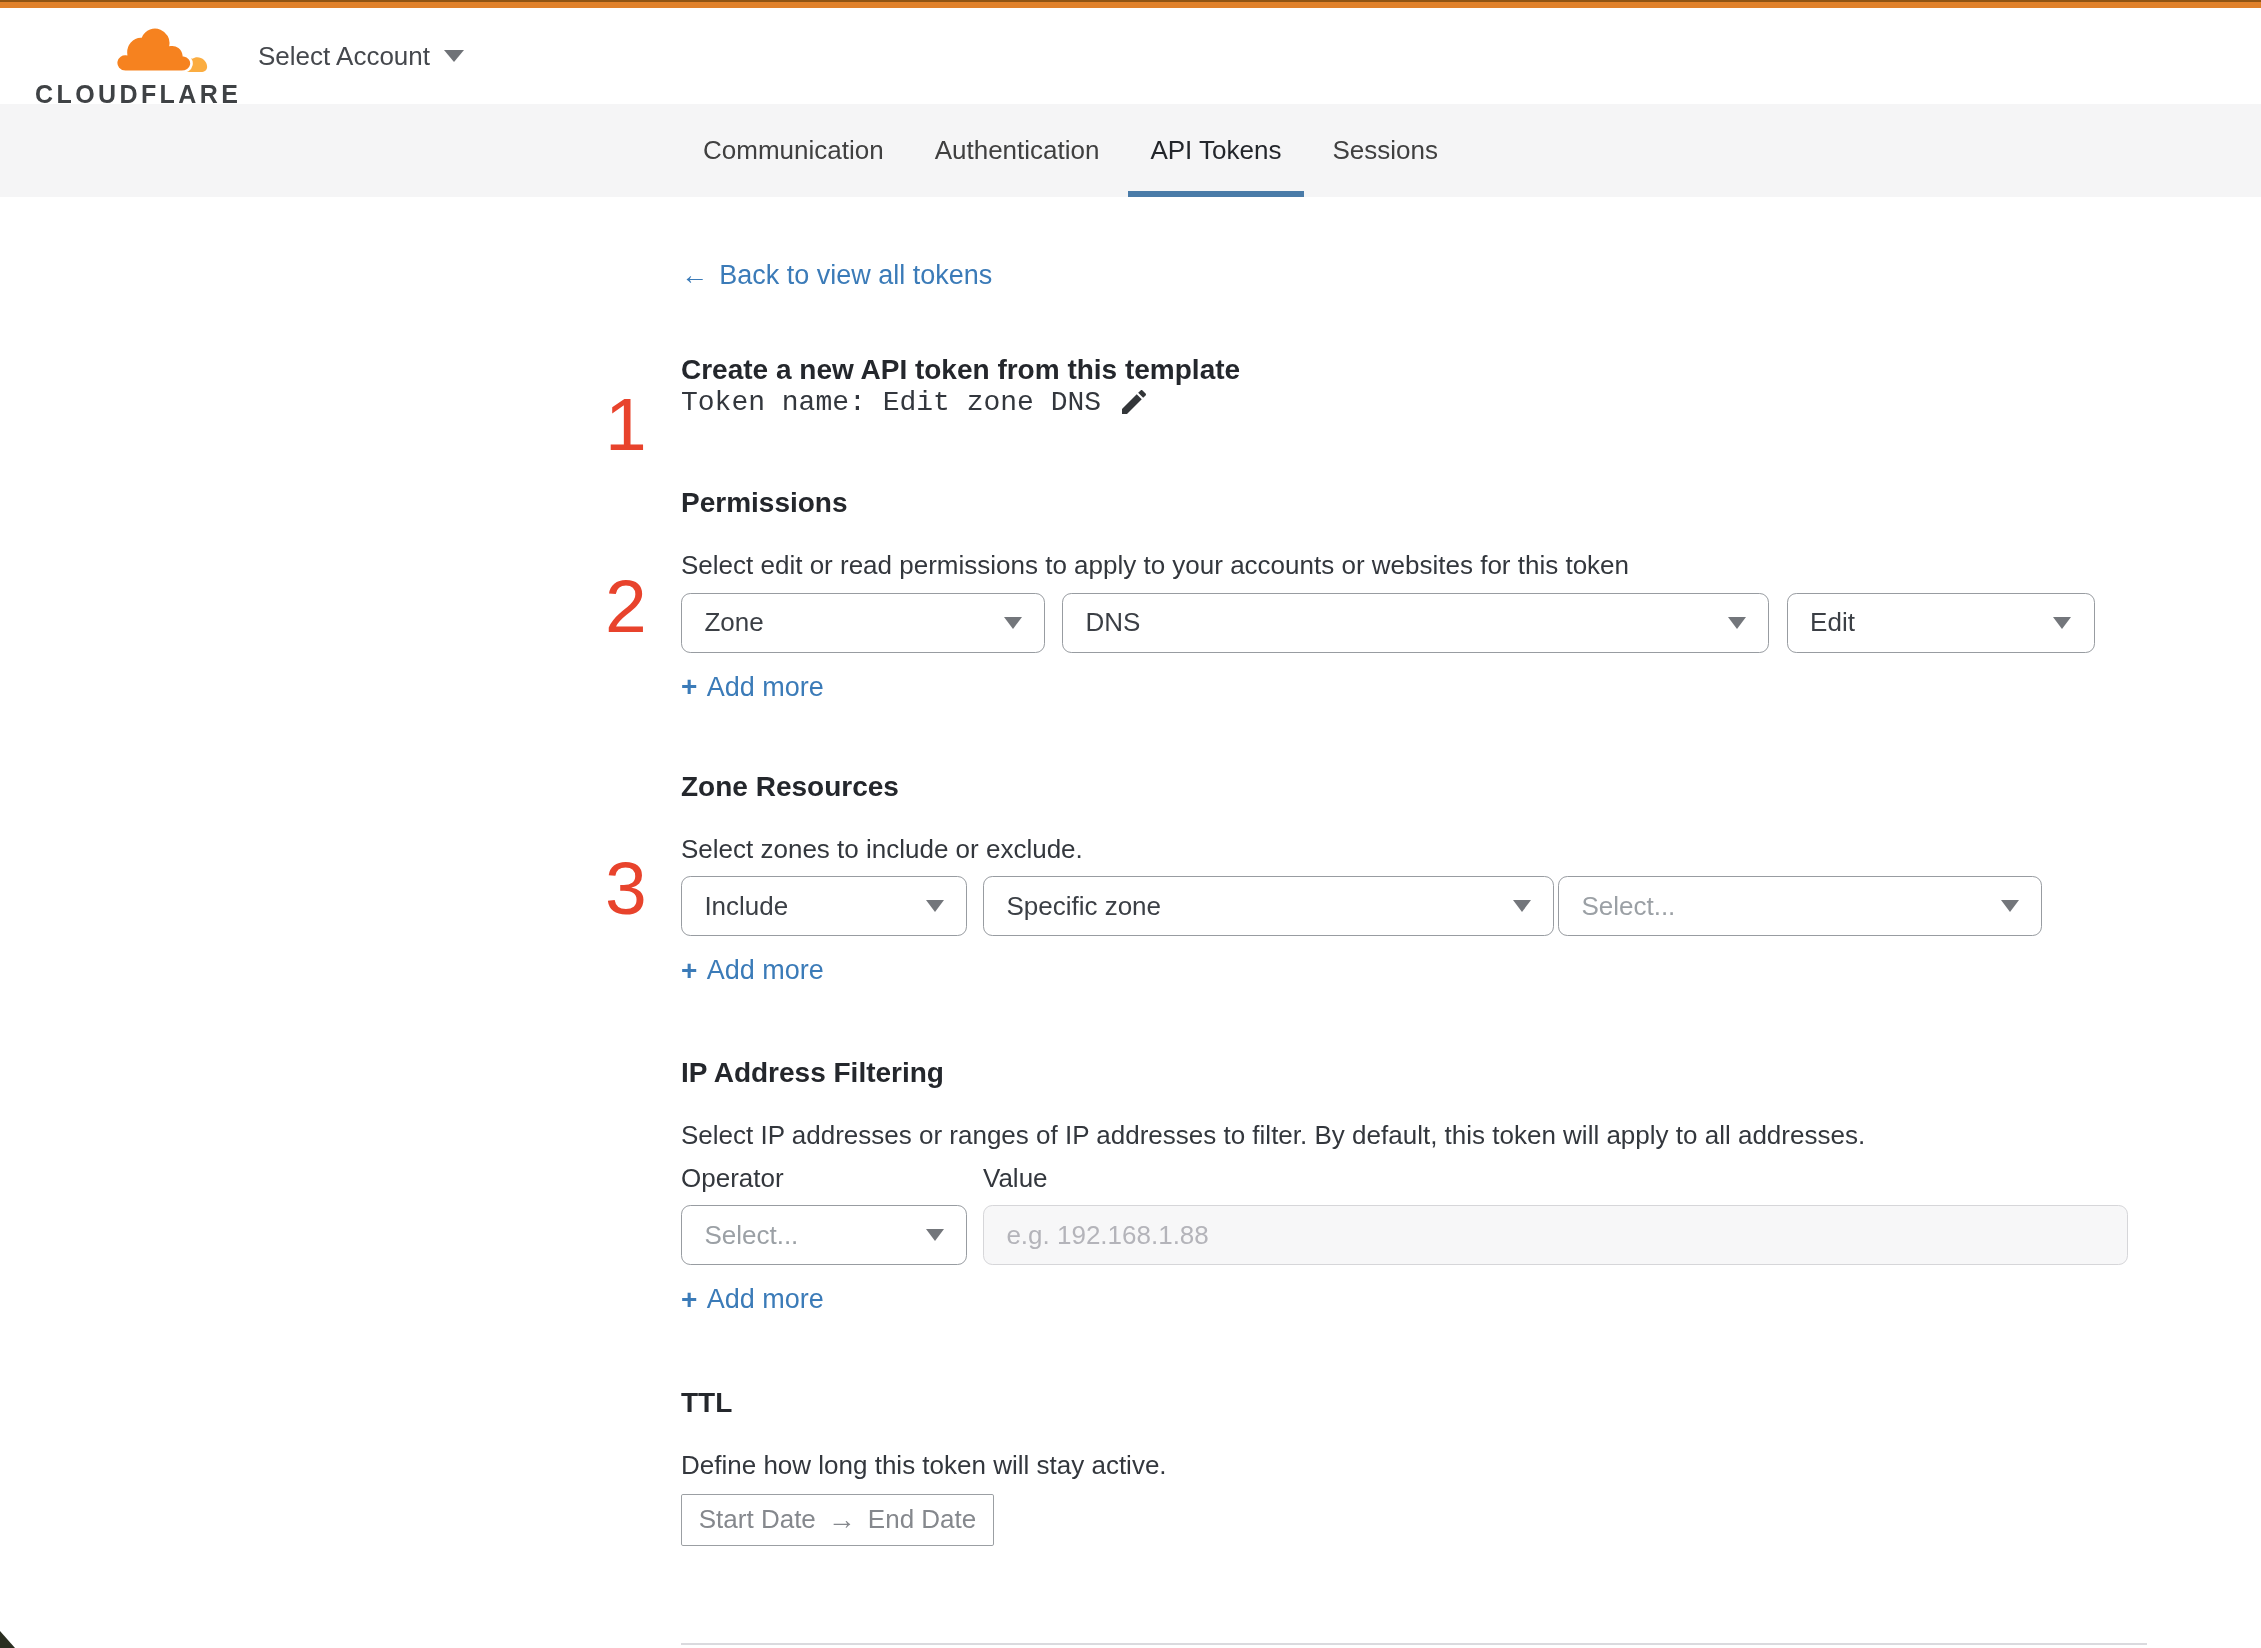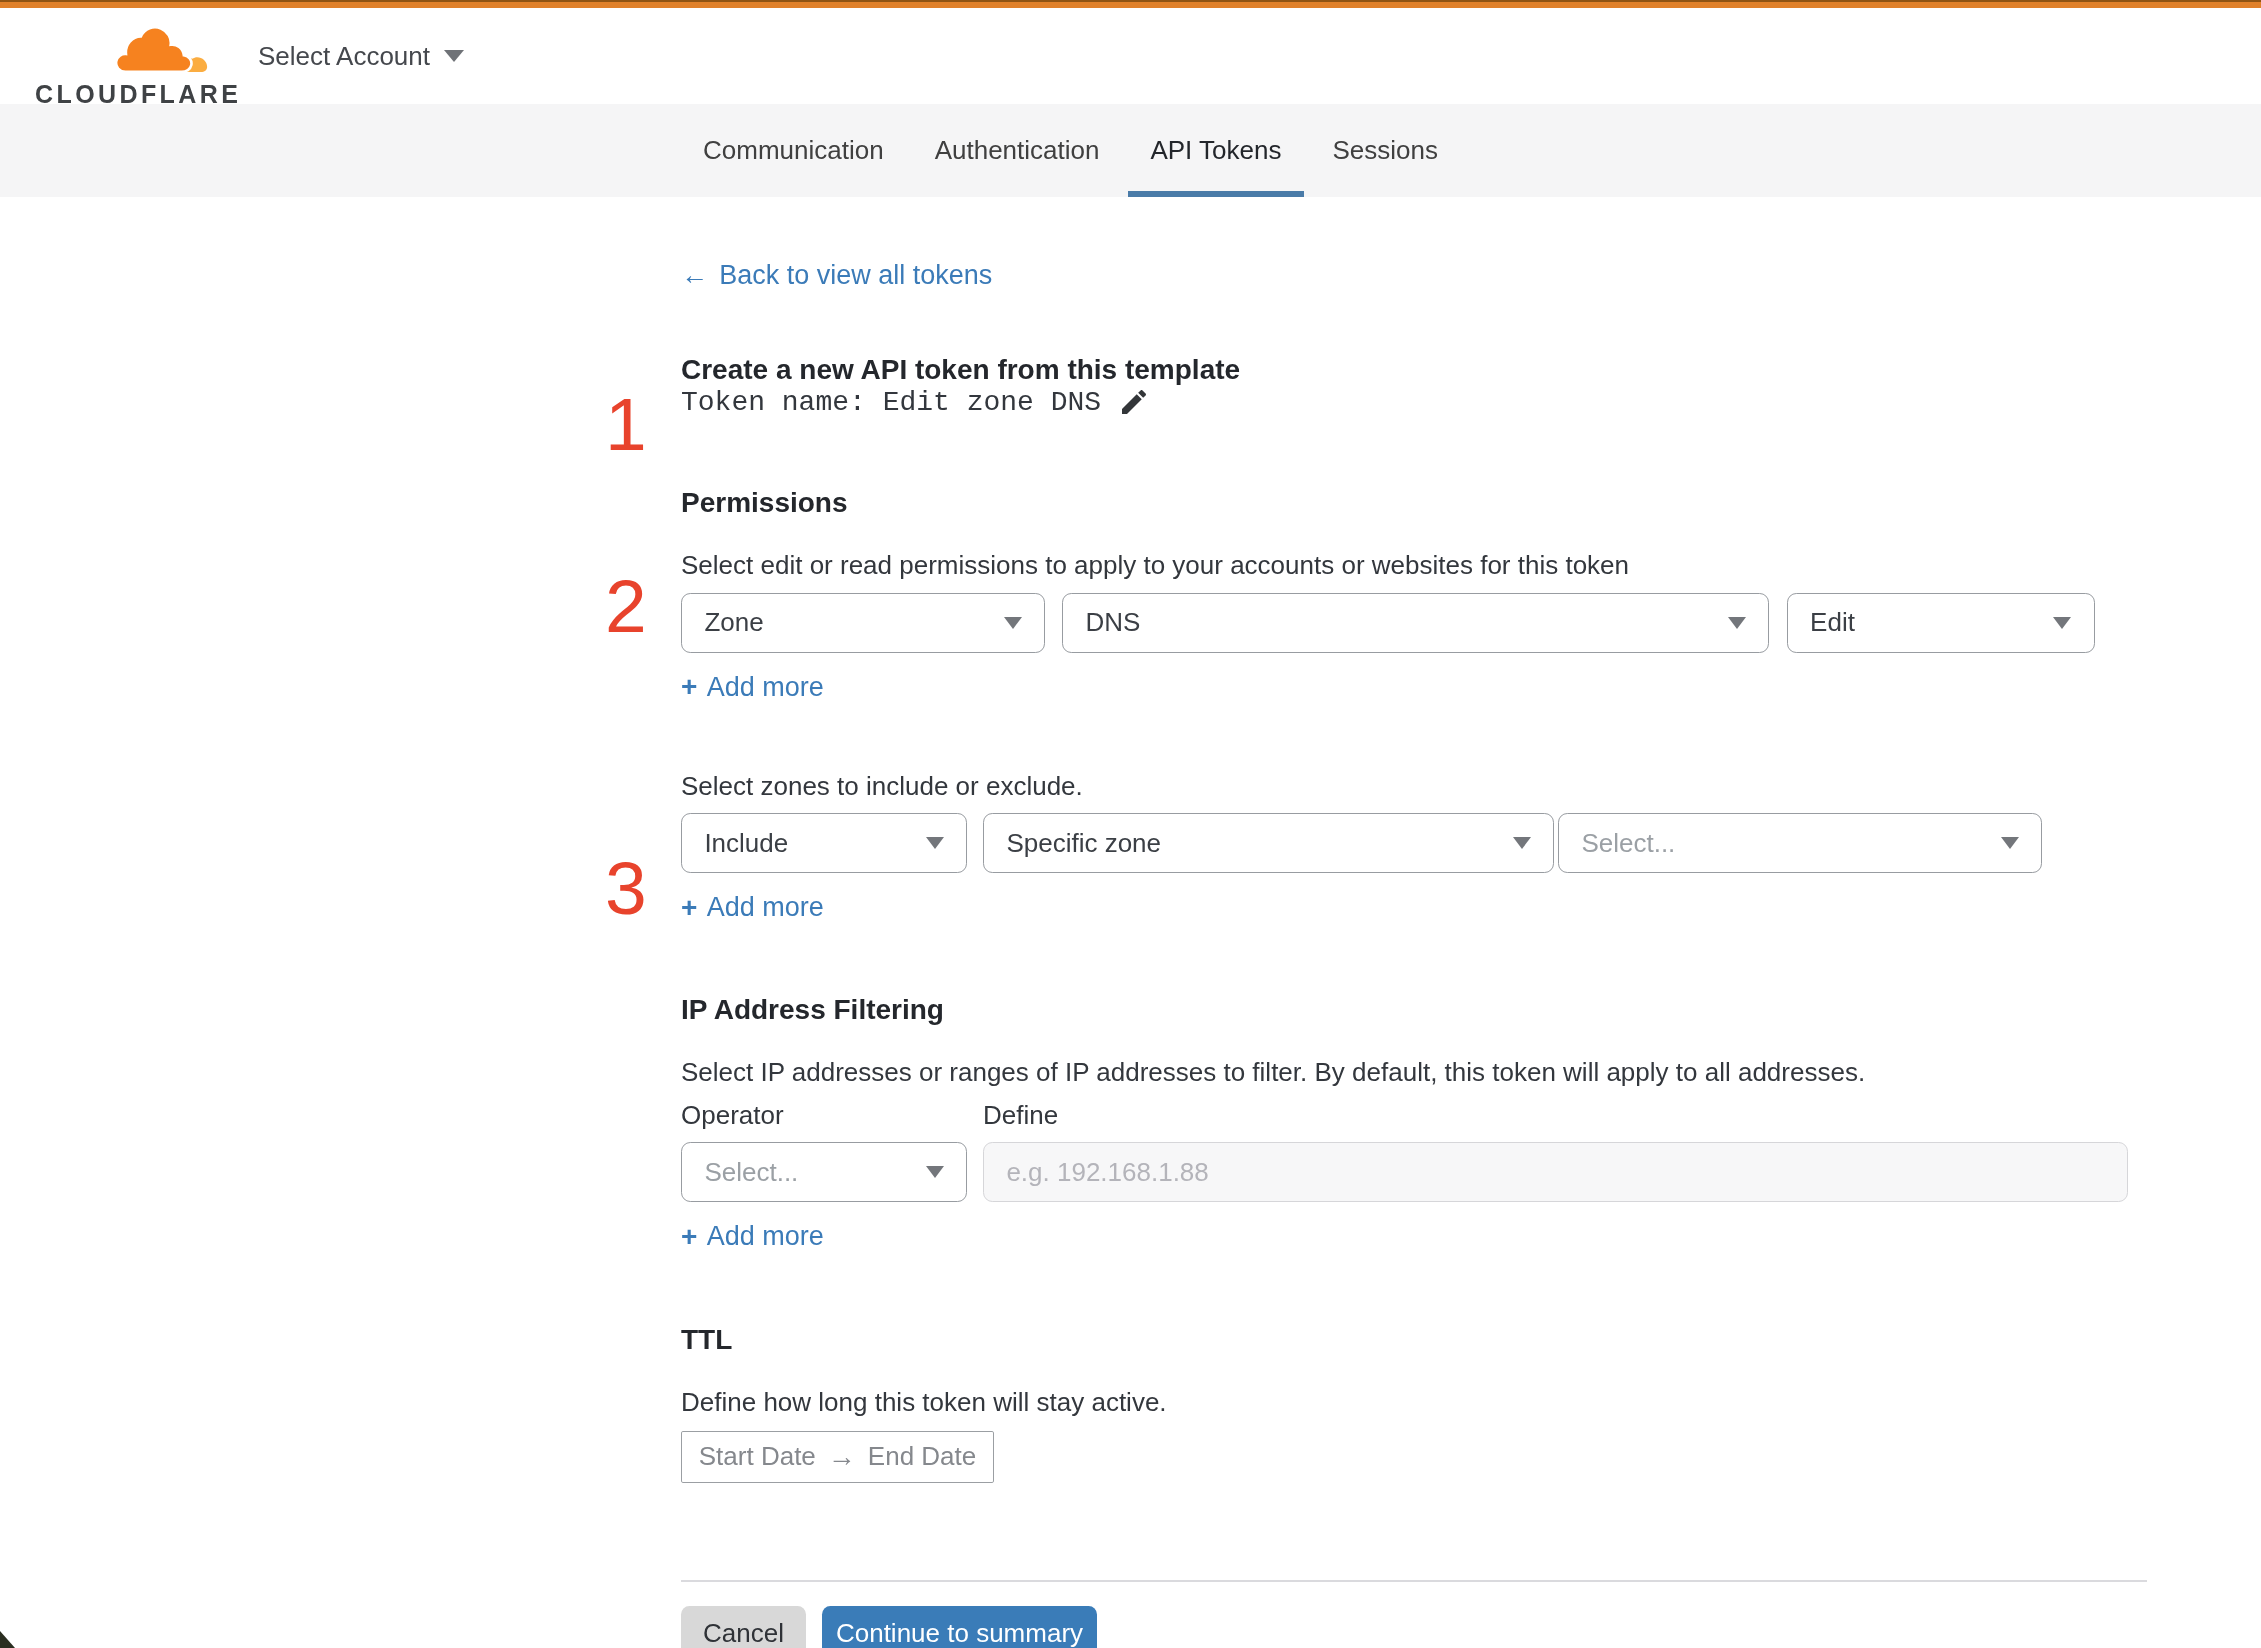--- a/index.html
+++ b/index.html
@@ -203,20 +203,21 @@
       </div>
     </div>
     <div class="add-more">
       <span class="plus">+</span>
       <span>Add more</span>
     </div>
   </div>
 
   <div class="section sec-zones">
     <div class="step-num">3</div>
+    <div class="sec-title">Zone Resources</div>
     <div class="sec-sub">Select zones to include or exclude.</div>
     <div class="dd-row">
       <div class="dd w-include">
         <span>Include</span>
         <span class="caret"></span>
       </div>
       <div class="dd w-spec">
         <span>Specific zone</span>
         <span class="caret"></span>
       </div>
@@ -229,21 +230,21 @@
       <span class="plus">+</span>
       <span>Add more</span>
     </div>
   </div>
 
   <div class="section sec-ip">
     <div class="sec-title">IP Address Filtering</div>
     <div class="sec-sub">Select IP addresses or ranges of IP addresses to filter. By default, this token will apply to all addresses.</div>
     <div class="field-labels">
       <div class="label-operator">Operator</div>
-      <div>Define</div>
+      <div>Value</div>
     </div>
     <div class="dd-row">
       <div class="dd w-op placeholder">
         <span>Select...</span>
         <span class="caret"></span>
       </div>
       <input class="value-input" type="text" readonly="" placeholder="e.g. 192.168.1.88" style="">
     </div>
     <div class="add-more">
       <span class="plus">+</span>

